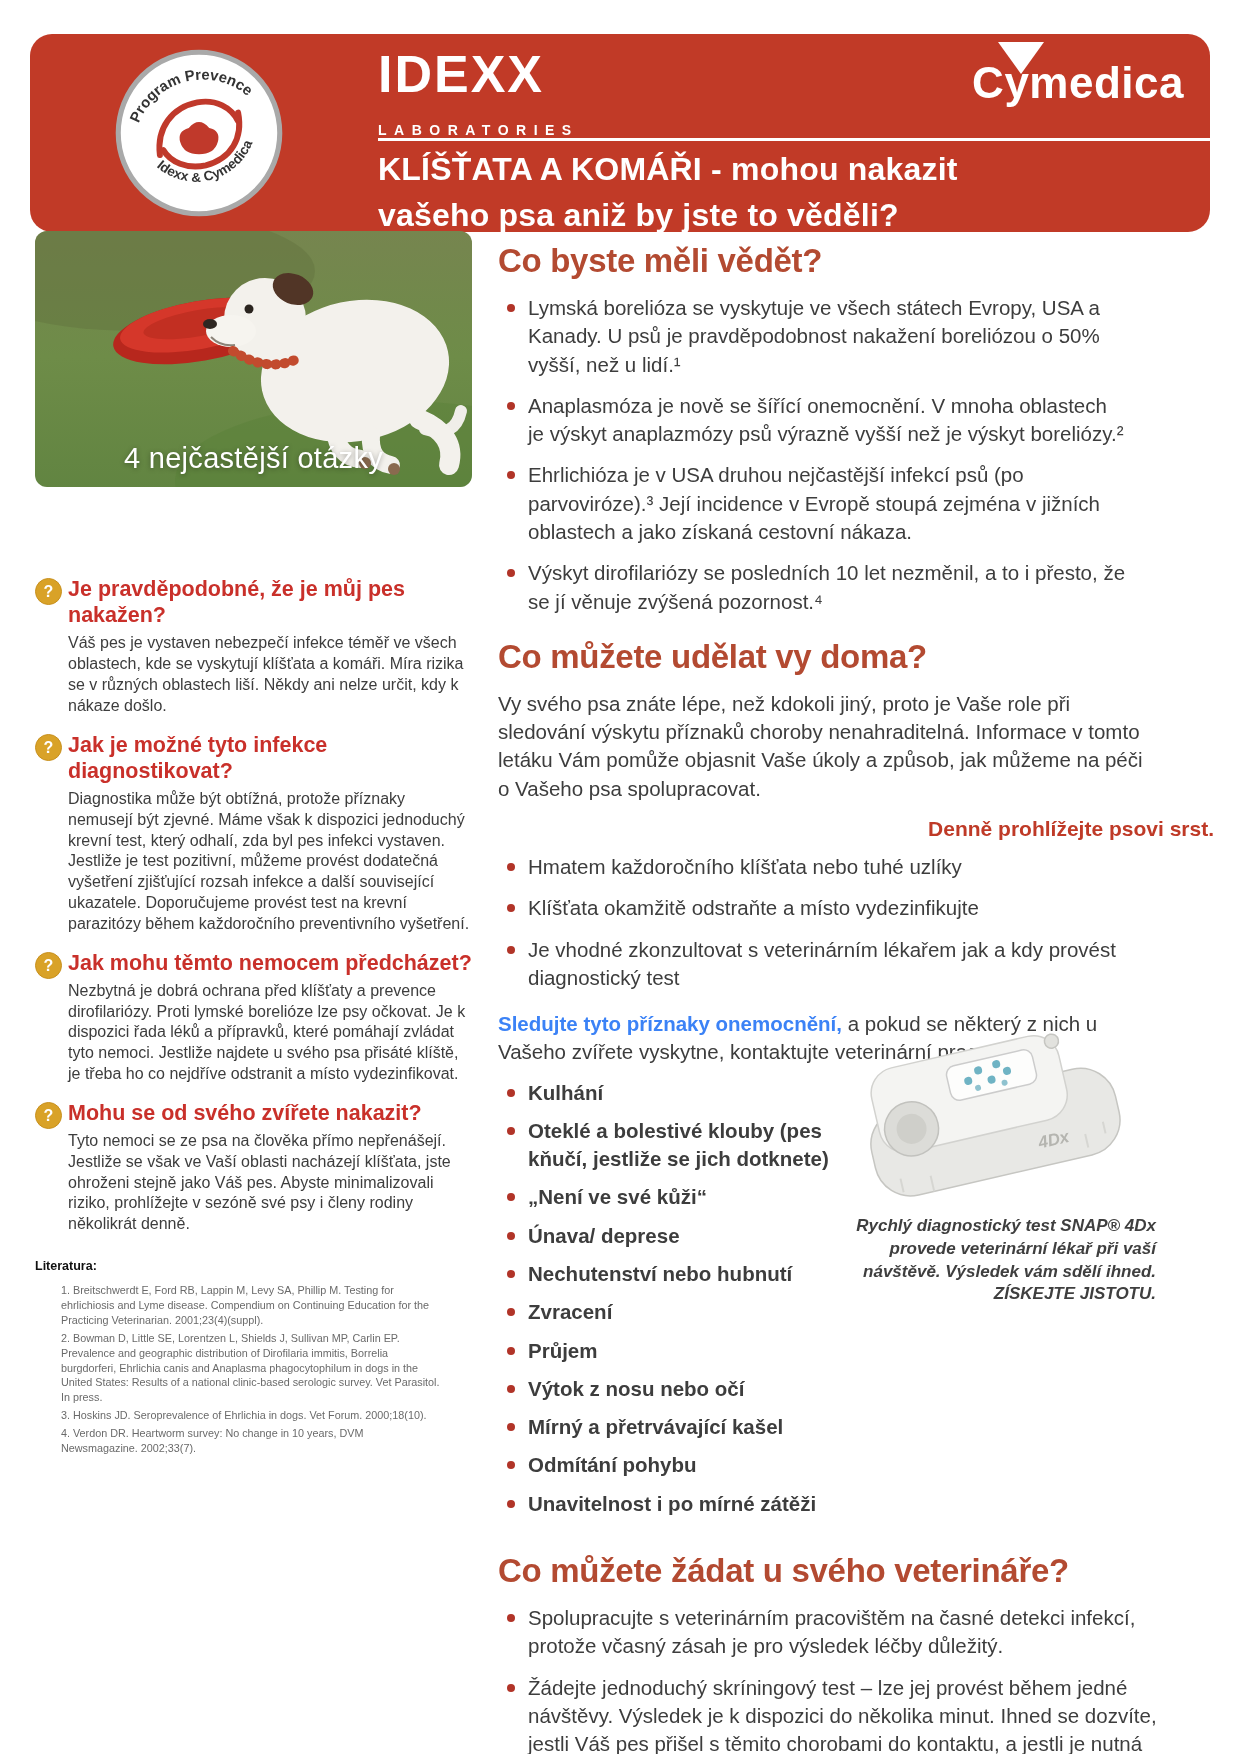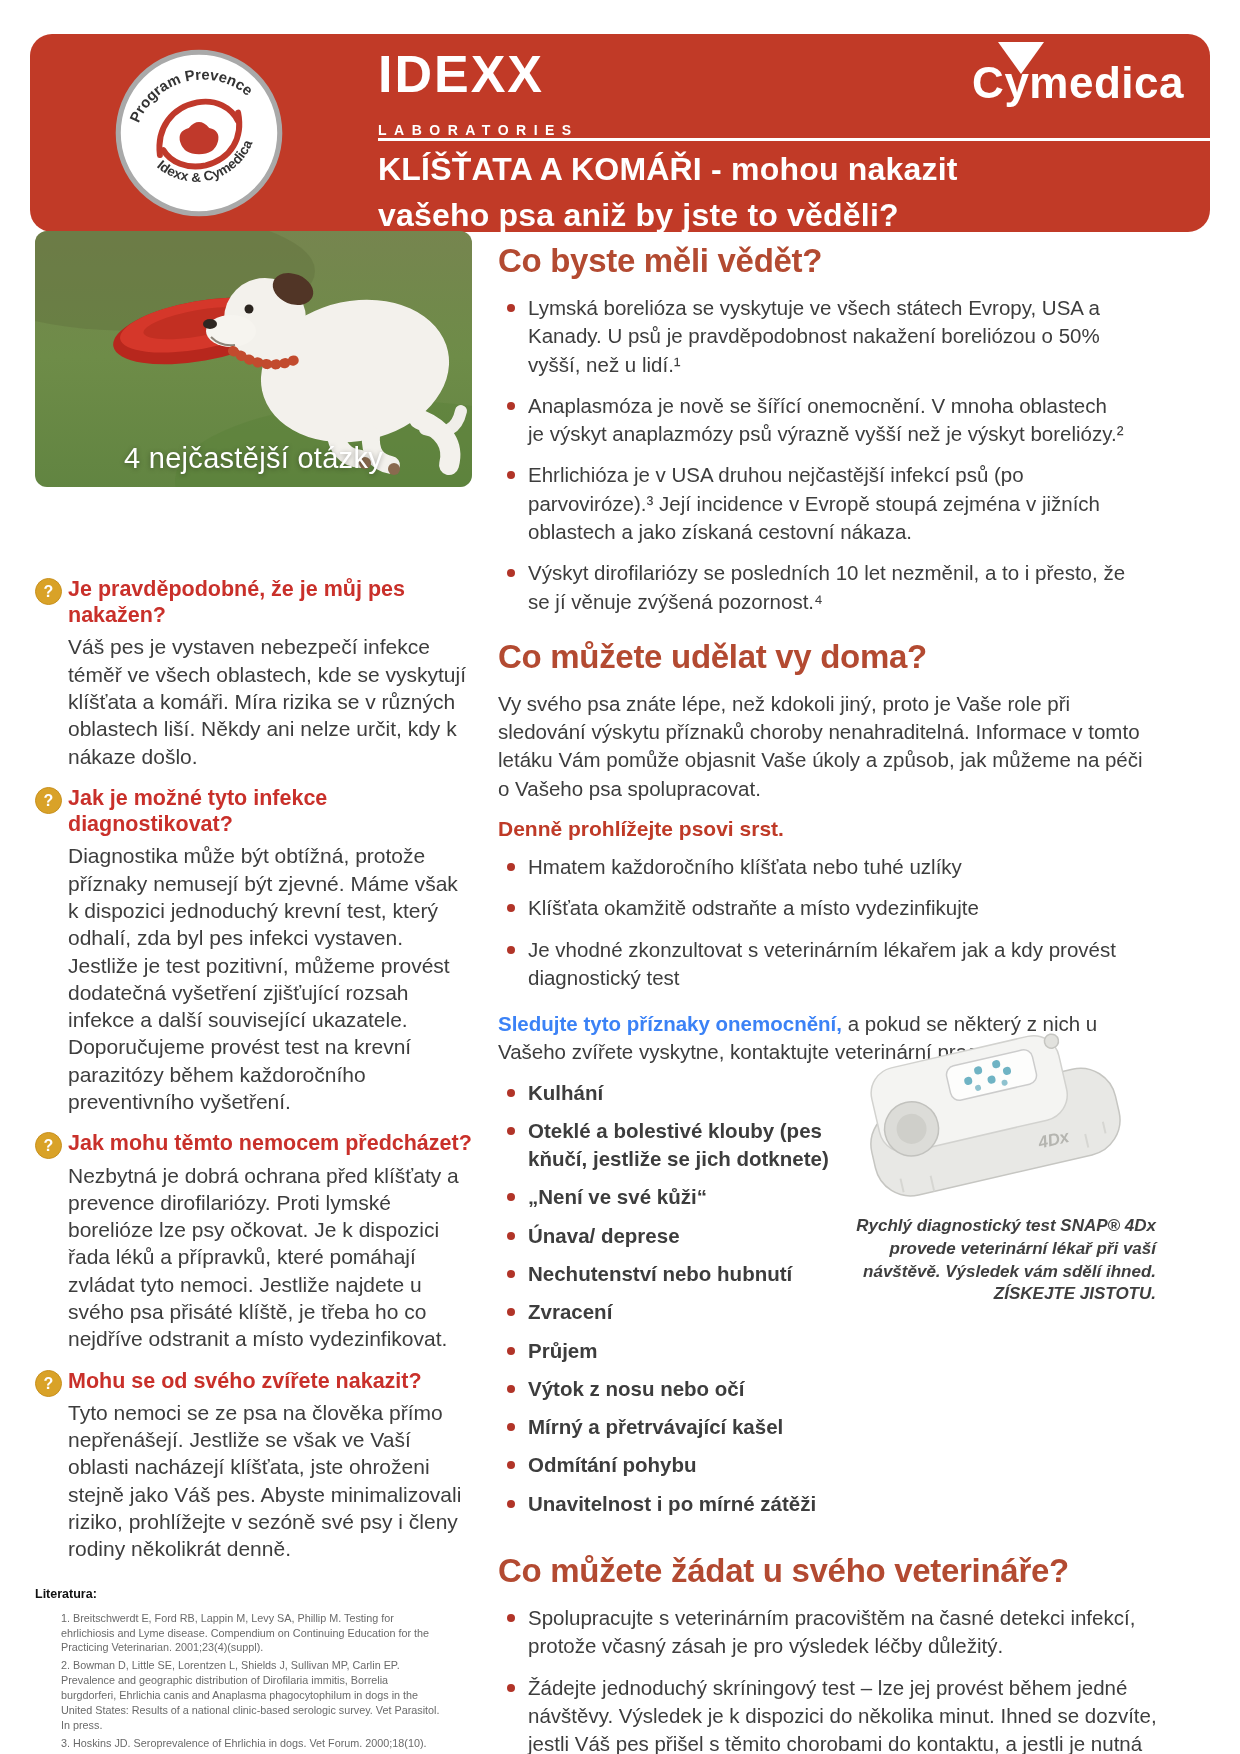--- a/index.html
+++ b/index.html
@@ -28,35 +28,35 @@
   .dog-photo svg { display:block; }
   .photo-caption { position:absolute; left:0; right:0; bottom:12px; text-align:center;
                    color:#fff; font-size:29px; letter-spacing:0.3px;
                    text-shadow:0 1px 5px rgba(0,0,0,.35); }
   .left-col { position:absolute; left:35px; top:576px; width:437px; }
   .q { position:relative; padding-left:33px; margin-bottom:15px; }
   .q-icon { position:absolute; left:0; top:2px; width:27px; height:27px; border-radius:50%;
             background:#d9a228; border:1px solid #c8901d; box-sizing:border-box;
             color:#fff; font-weight:bold; font-size:16px; text-align:center; line-height:25px; }
   .q-title { color:#c9302a; font-weight:bold; font-size:21.5px; margin:0 0 5px; line-height:1.22; }
-  .q-body  { color:#3d3d3d; font-size:21px; line-height:1.3; margin:0; }
+  .q-body  { color:#3d3d3d; font-size:16px; line-height:1.3; margin:0; }
   .literature { margin-top:24px; }
   .lit-heading { font-size:12.5px; font-weight:bold; color:#111; margin:0 0 10px; }
   .refs { margin:0; padding-left:26px; width:382px; }
   .refs li { font-size:10.8px; color:#6a6a6a; line-height:1.38; margin-bottom:3px; }
   
   .right-col { position:absolute; left:498px; top:242px; width:716px; }
   .h1 { color:#b34a31; font-size:33px; font-weight:bold; margin:0 0 14px; letter-spacing:-0.3px; }
   .b-item { position:relative; padding-left:30px; margin-bottom:13px;
             font-size:20.5px; line-height:1.38; color:#3d3d3d; }
   .dot { position:absolute; left:9px; top:10px; width:8px; height:8px; border-radius:50%;
          background:#b13428; }
   .know .b-item { max-width:600px; }
   .intro { font-size:20.5px; line-height:1.38; color:#3d3d3d; margin:0 0 14px; max-width:655px; }
-  .subhead { color:#bf3a27; font-size:21px; font-weight:bold; margin:14px 0 12px; }
+  .subhead { color:#bf3a27; font-size:21px; font-weight:bold; margin:14px 0 12px;text-align:right; }
   .daily .b-item { max-width:600px; }
   .watch { font-size:20.5px; line-height:1.38; color:#3d3d3d; margin:18px 0 12px; max-width:645px; }
   .watch b { color:#3b82f6; }
   .symptoms-row { display:flex;font-weight:bold; }
   .symptoms { width:352px; }
   .symptoms .b-item { margin-bottom:10px; }
   .snap-area { width:310px; margin-left:auto; margin-right:58px; margin-top:-62px; }
   .snap-caption { font-size:17px; font-style:italic; color:#3f3f3f; text-align:right;
                   line-height:1.35; margin-top:4px; }
   .vet-head { margin-top:24px; }

